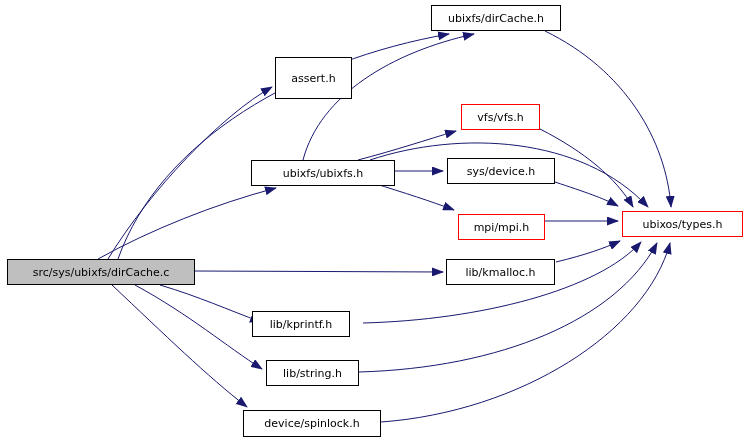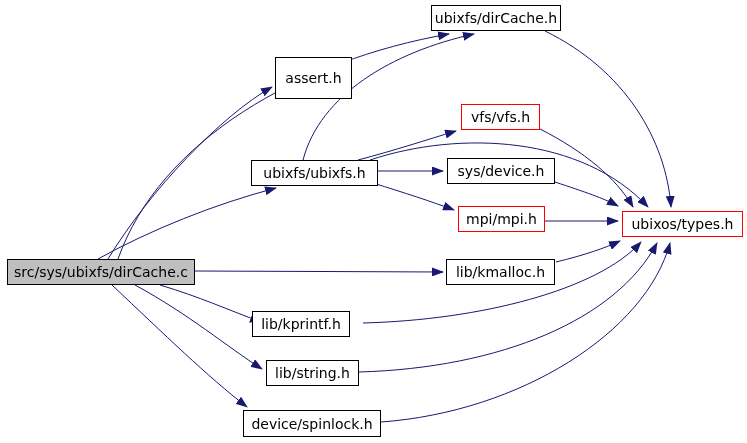--- a/index.html
+++ b/index.html
@@ -19,21 +19,21 @@
     position: absolute;
     left: 0; top: 0;
     width: 747px; height: 443px;
   }
   .node {
     position: absolute;
     box-sizing: border-box;
     border: 1px solid #000000;
     background: #ffffff;
     color: #000000;
-    font-size: 14px;
+    font-size: 11px;
     text-align: center;
     white-space: nowrap;
     display: flex;
     align-items: center;
     justify-content: center;
     padding: 8px 5px;
     cursor: pointer;
   }
   .node.red { border-color: #ff0000; }
   .node.main { background: #bfbfbf; cursor: default; }
@@ -78,27 +78,27 @@
     <path class="edge" marker-end="url(#arrow)" d="M 359,372 C 500,368 616,320 657,243"></path>
     <path class="edge" marker-end="url(#arrow)" d="M 381,422 C 520,412 646,332 670,243"></path>
   </svg>
 
   <div class="node main" style="left:7px;   top:259px; width:188px; height:26px;">src/sys/ubixfs/dirCache.c</div>
 
   <div class="node" style="left:275px; top:57px;  width:77px;  height:42px;">assert.h</div>
 
   <div class="node" style="left:431px; top:5px;   width:130px; height:26px;">ubixfs/dirCache.h</div>
 
-  <div class="node" style="left:251px; top:160px; width:127px; height:26px;">ubixfs/ubixfs.h</div>
+  <div class="node" style="left:251px; top:160px; width:144px; height:26px;">ubixfs/ubixfs.h</div>
 
   <div class="node red" style="left:461px; top:104px; width:79px;  height:26px;">vfs/vfs.h</div>
 
   <div class="node" style="left:447px; top:158px; width:108px; height:26px;">sys/device.h</div>
 
-  <div class="node red" style="left:458px; top:206px; width:87px;  height:26px;">mpi/mpi.h</div>
+  <div class="node red" style="left:458px; top:214px; width:87px;  height:26px;">mpi/mpi.h</div>
 
   <div class="node red" style="left:622px; top:211px; width:121px; height:26px;">ubixos/types.h</div>
 
   <div class="node" style="left:446px; top:259px; width:109px; height:26px;">lib/kmalloc.h</div>
 
   <div class="node" style="left:252px; top:311px; width:98px;  height:26px;">lib/kprintf.h</div>
 
   <div class="node" style="left:266px; top:360px; width:93px;  height:26px;">lib/string.h</div>
 
   <div class="node" style="left:243px; top:410px; width:138px; height:27px;">device/spinlock.h</div>

